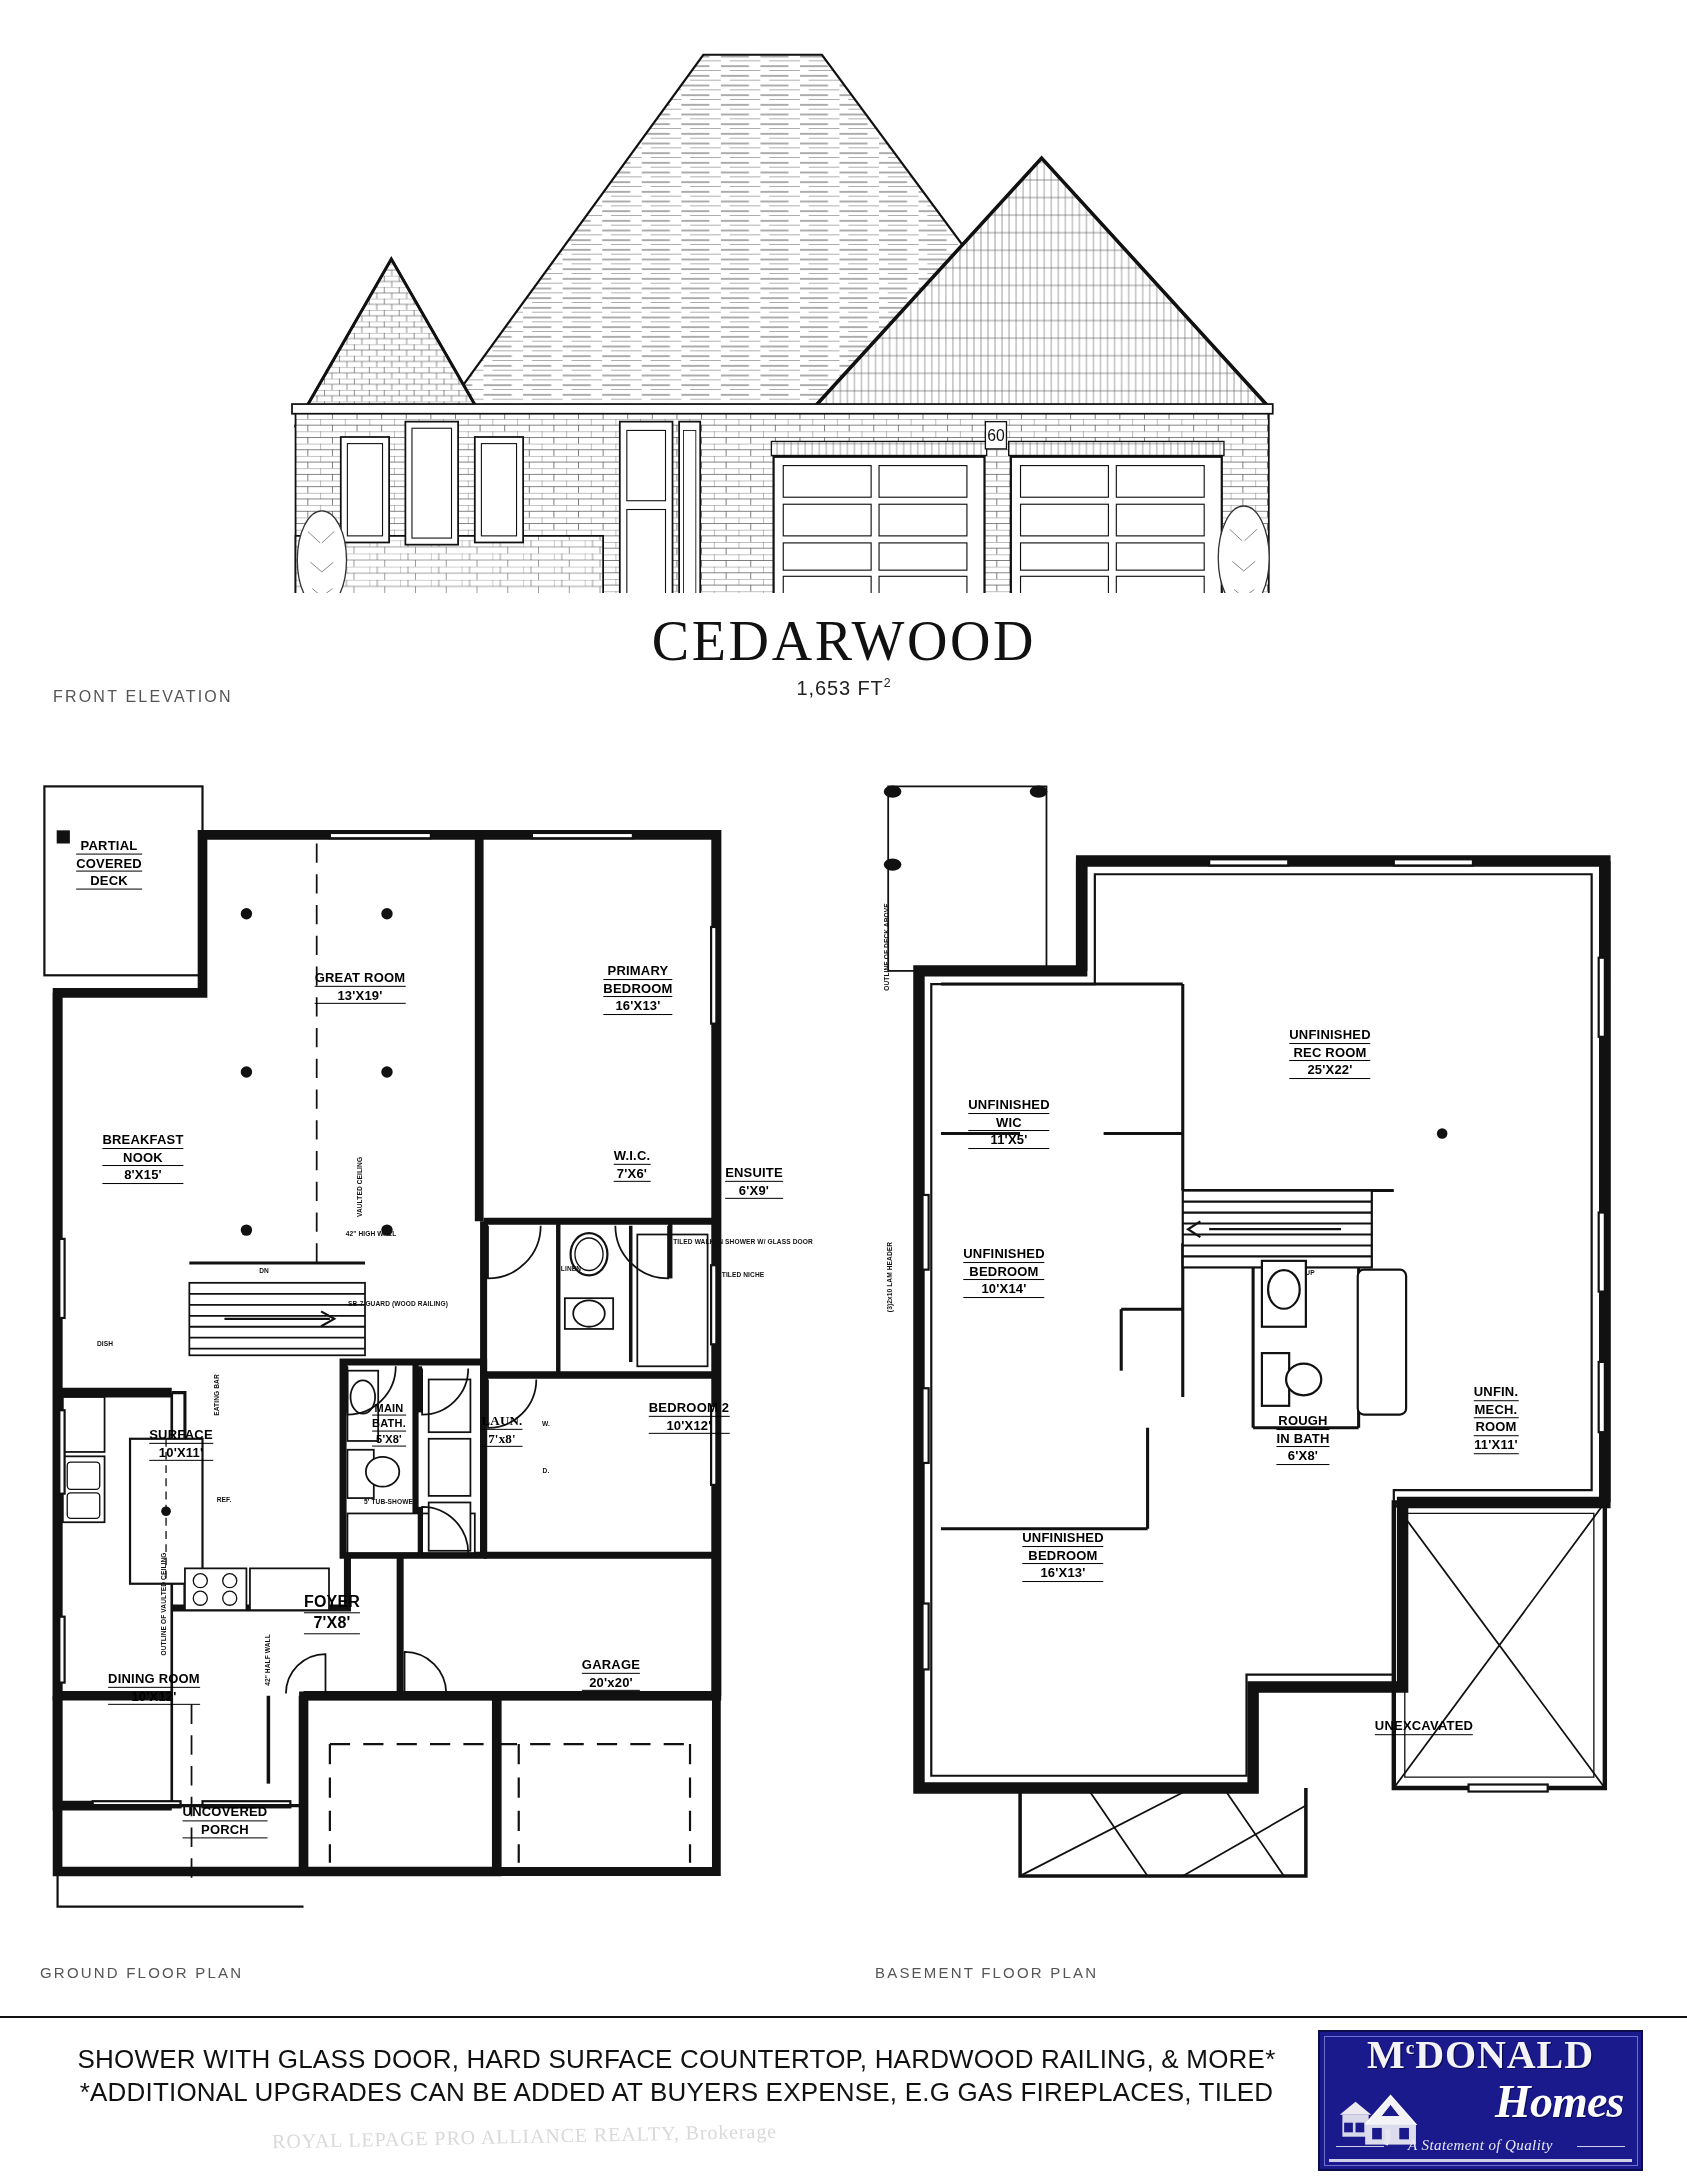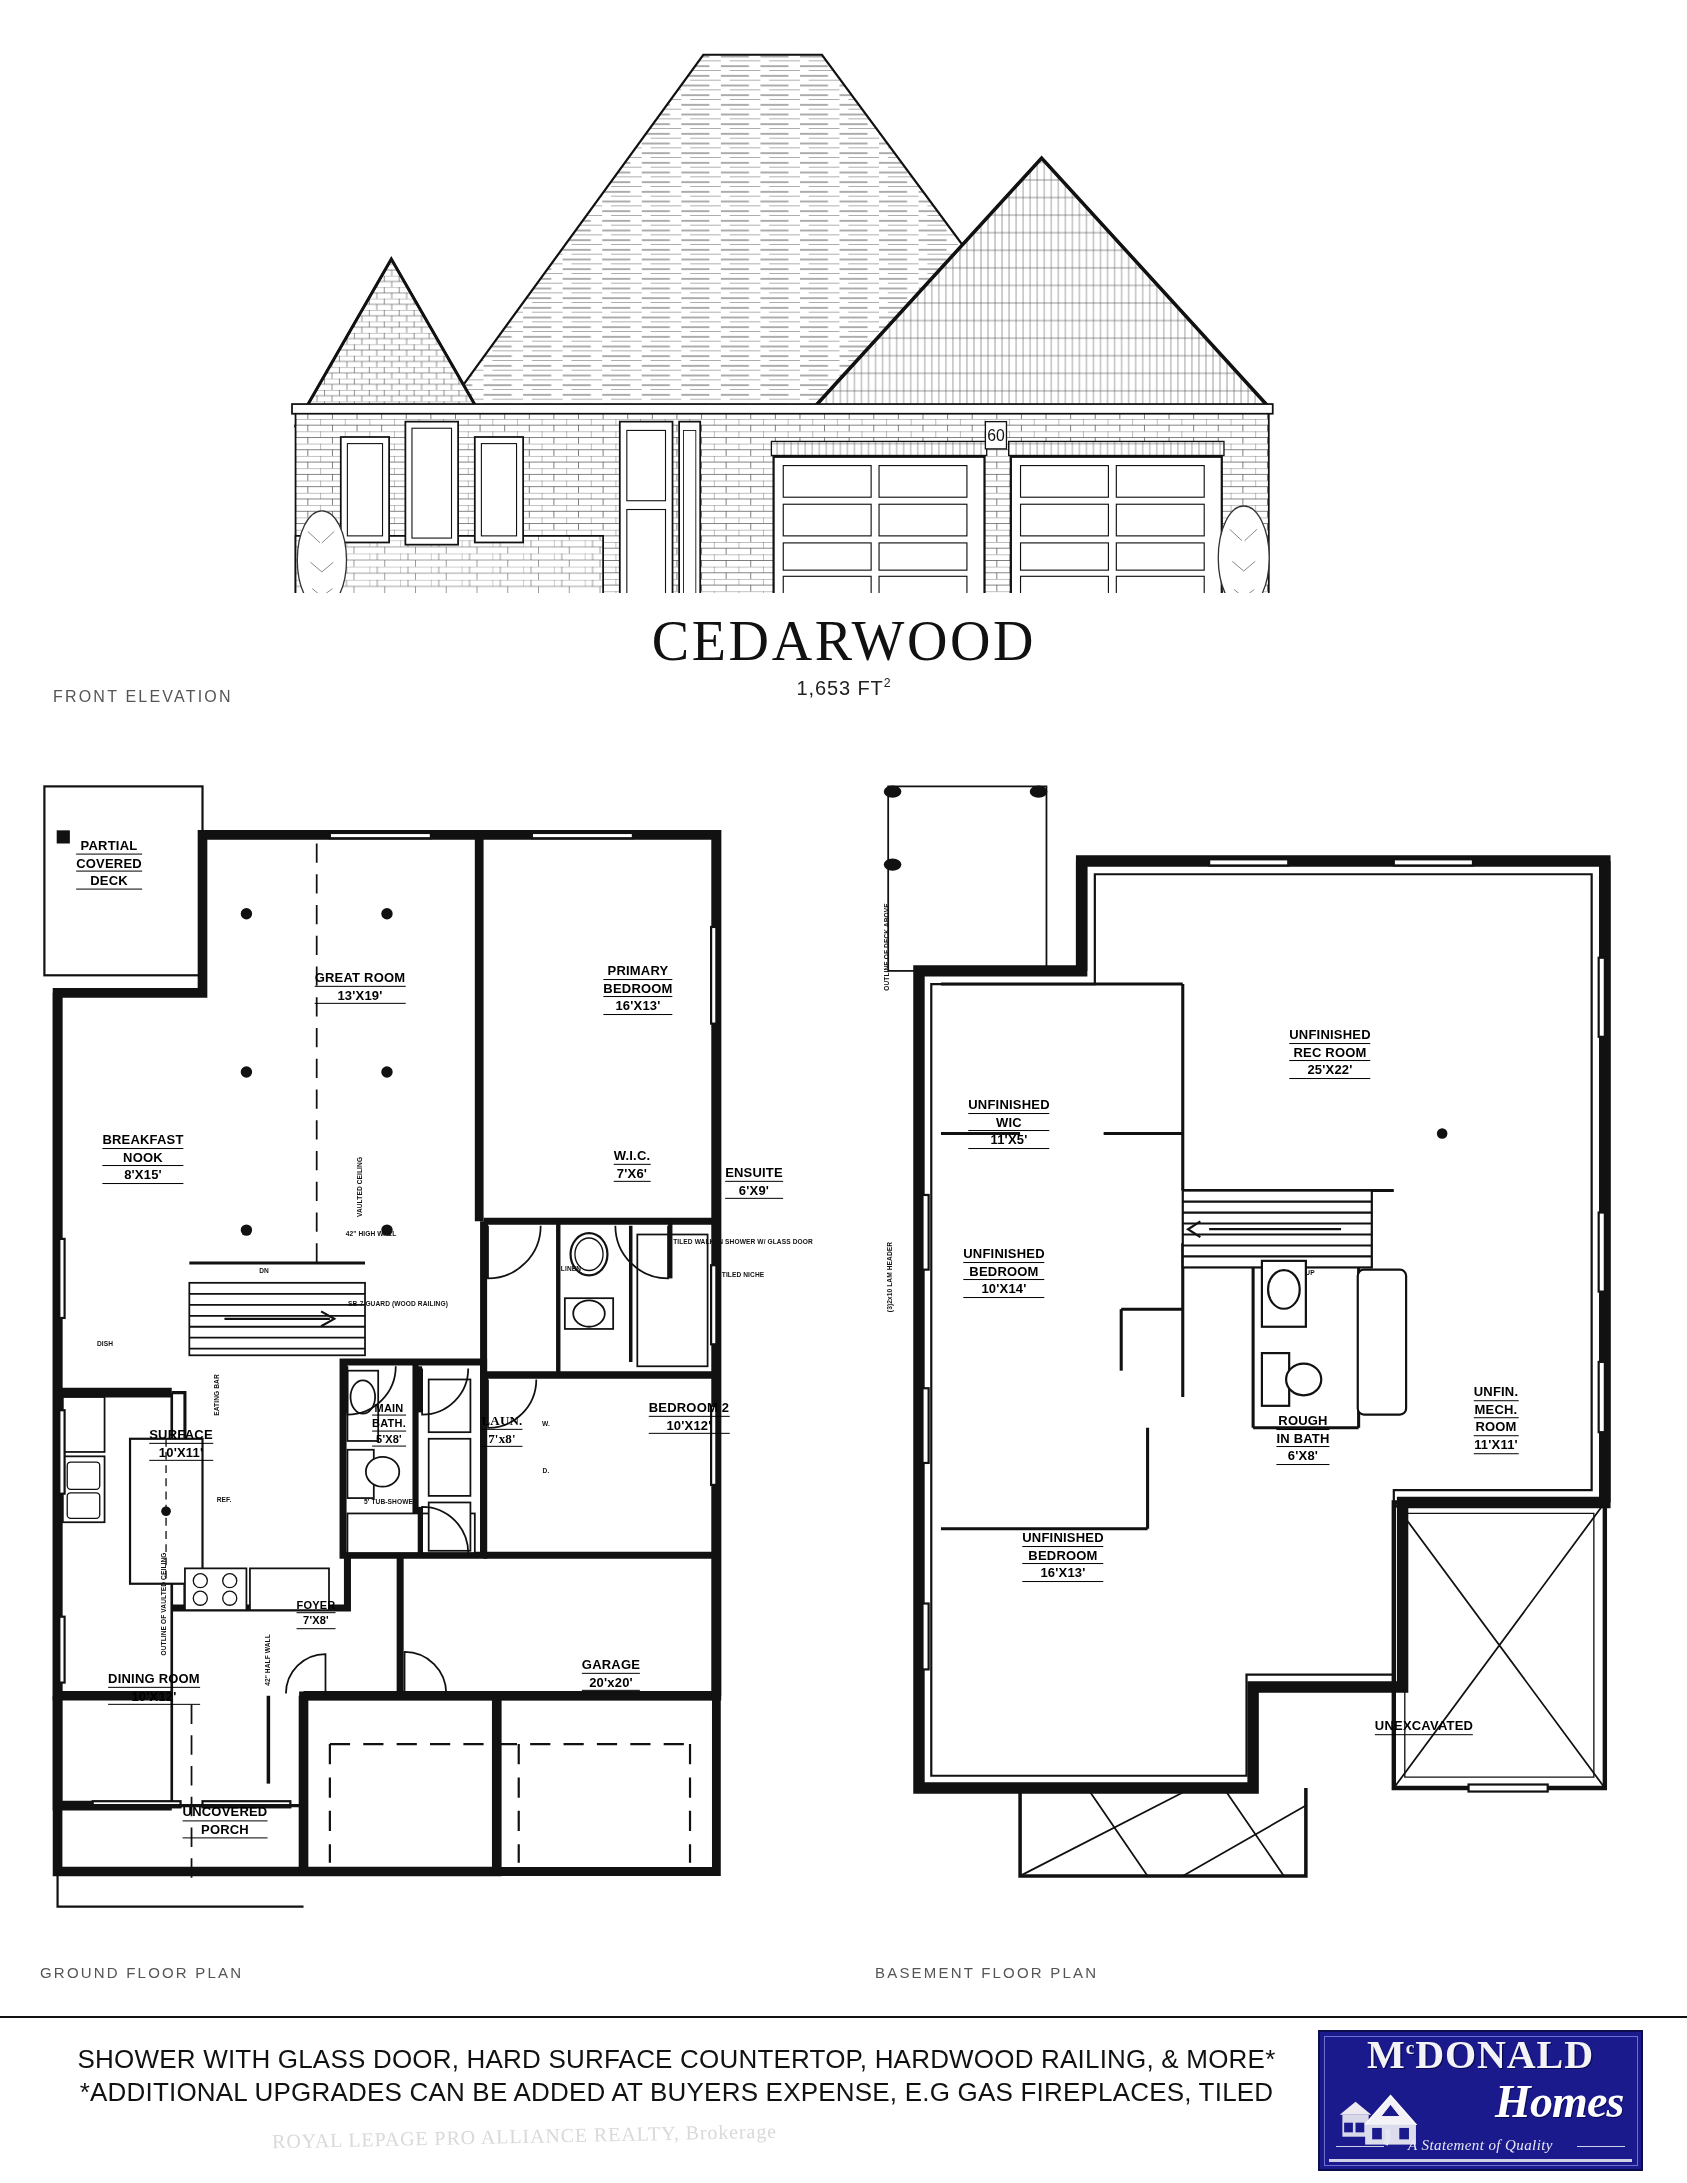--- a/index.html
+++ b/index.html
@@ -476,21 +476,21 @@
         <span class="dim">7'x8'</span>
       </div>
       <div class="rmlabel" style="left: 689px; top: 1417px; font-size: 13px;">
         <span class="ln">BEDROOM 2</span>
         <span class="dim">10'X12'</span>
       </div>
       <div class="rmlabel" style="left: 154px; top: 1688px; font-size: 13px;">
         <span class="ln">DINING ROOM</span>
         <span class="dim">10'X12'</span>
       </div>
-      <div class="rmlabel" style="left: 316px; top: 1614px; font-size: 11px;">
+      <div class="rmlabel" style="left: 332px; top: 1614px; font-size: 16px;">
         <span class="ln">FOYER</span>
         <span class="dim">7'X8'</span>
       </div>
       <div class="rmlabel" style="left: 611px; top: 1674px; font-size: 13px;">
         <span class="ln">GARAGE</span>
         <span class="dim">20'x20'</span>
       </div>
       <div class="rmlabel" style="left: 225px; top: 1822px; font-size: 13px;">
         <span class="ln">UNCOVERED</span>
         <span class="ln">PORCH</span>

